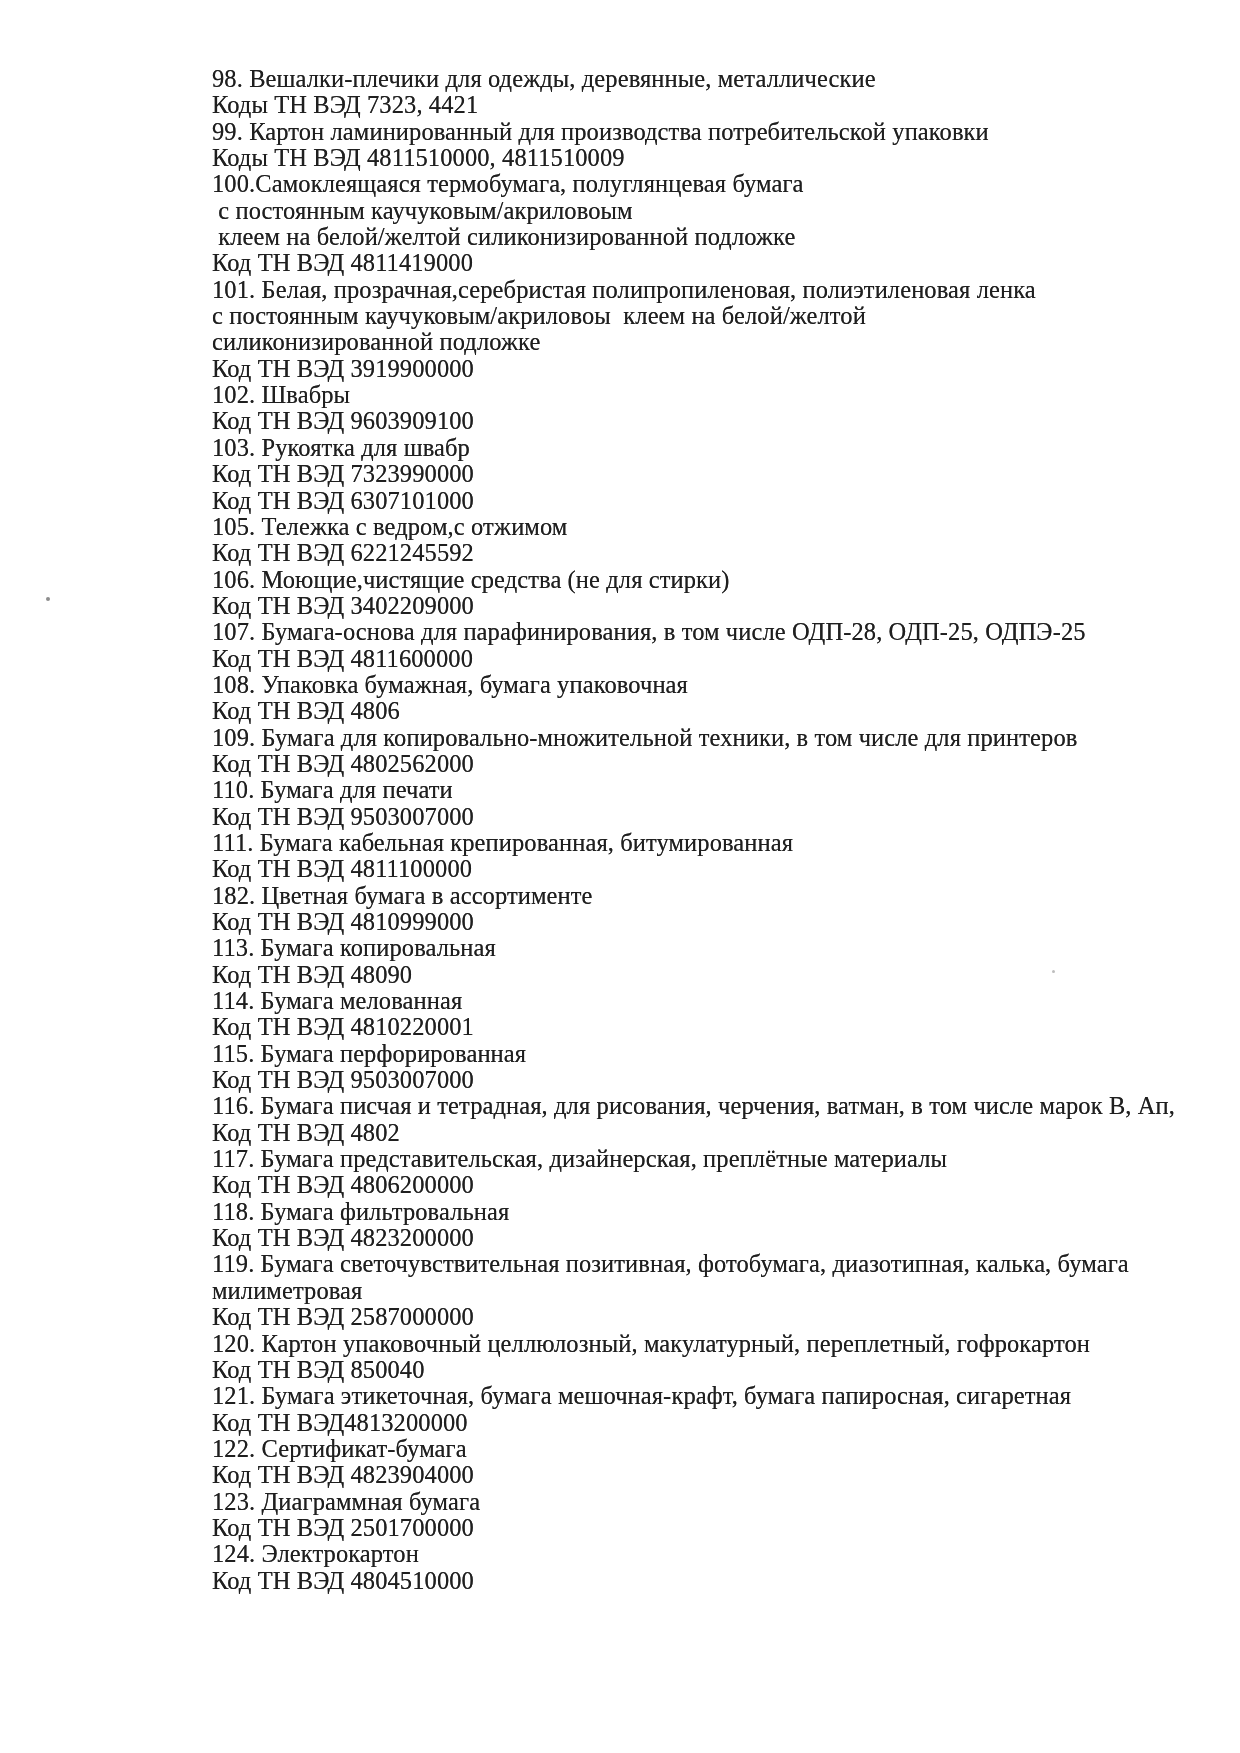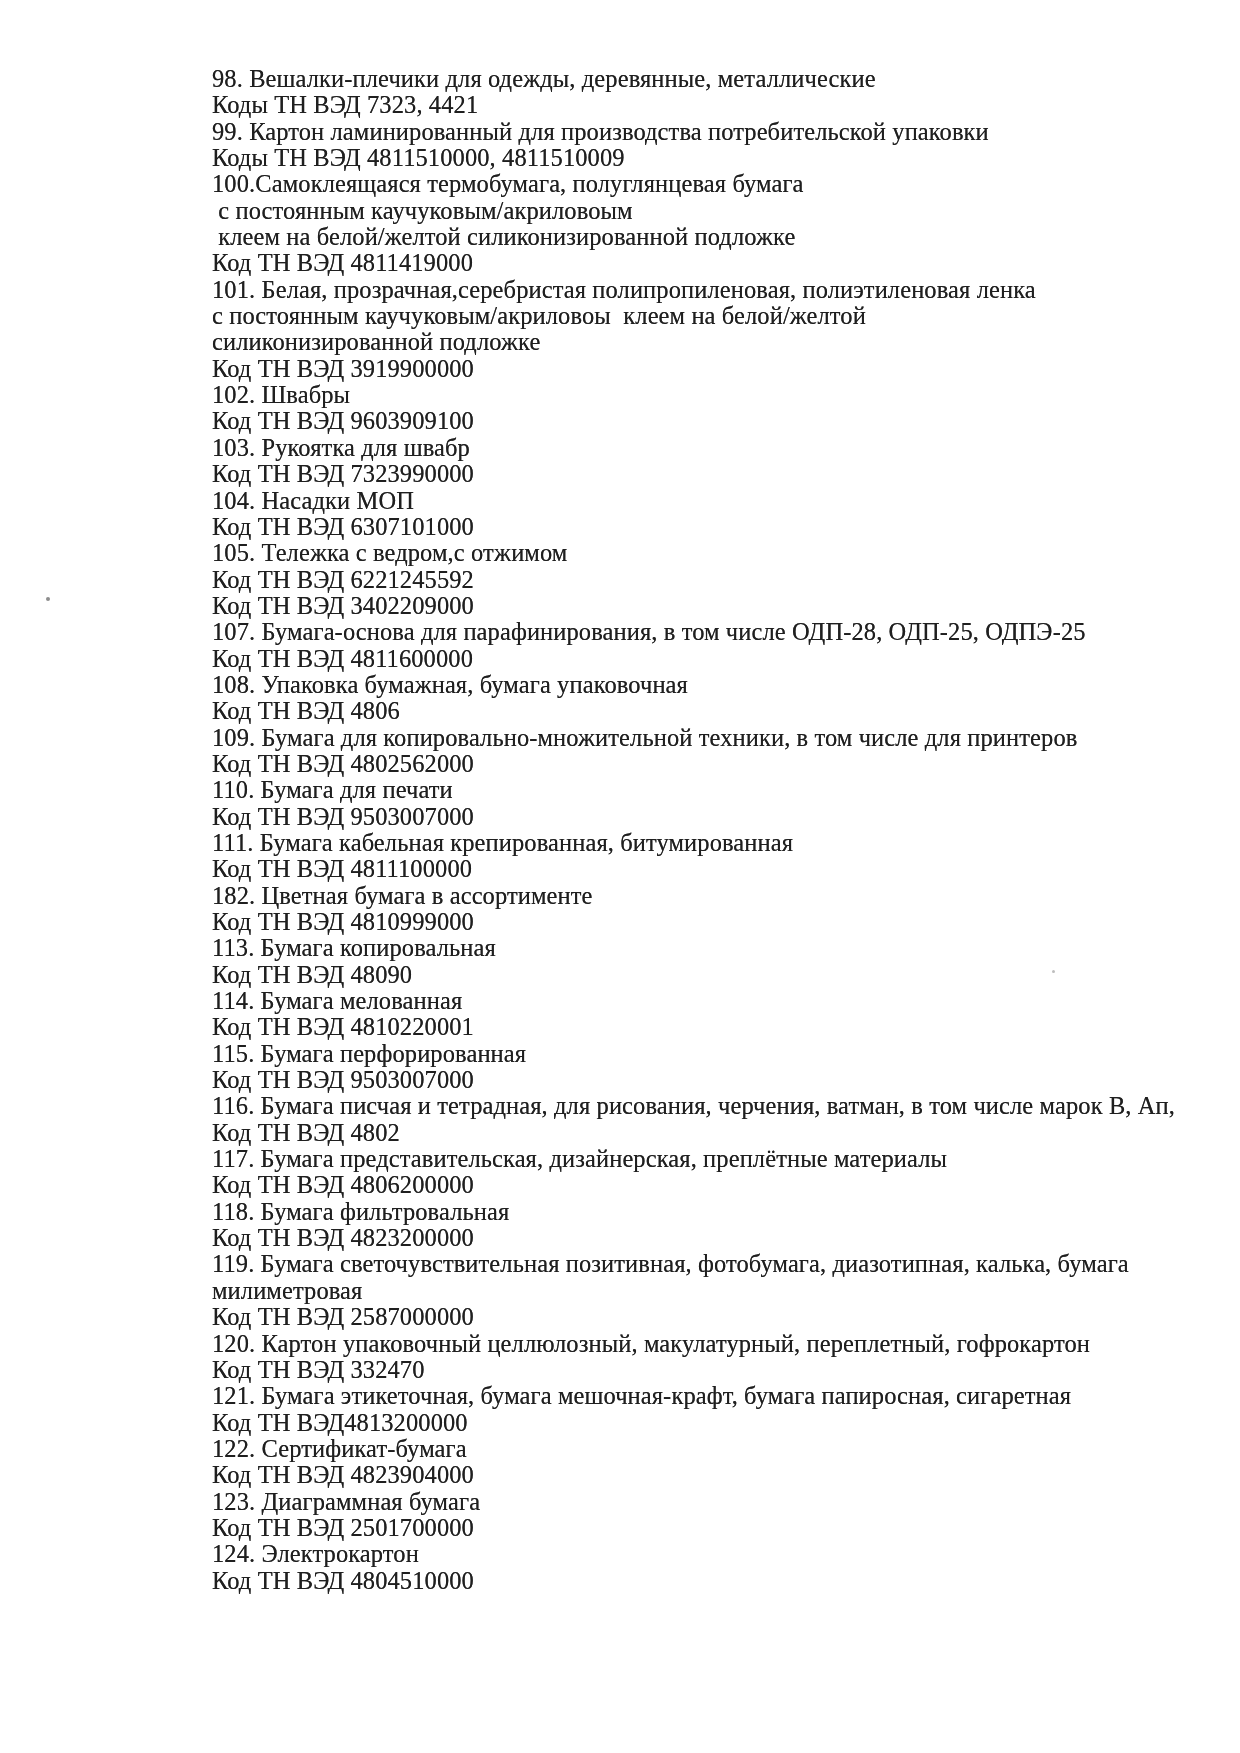--- a/index.html
+++ b/index.html
@@ -65,24 +65,24 @@
       <div class="line"> клеем на белой/желтой силиконизированной подложке</div>
       <div class="line">Код ТН ВЭД 4811419000</div>
       <div class="line">101. Белая, прозрачная,серебристая полипропиленовая, полиэтиленовая ленка</div>
       <div class="line">с постоянным каучуковым/акриловоы  клеем на белой/желтой</div>
       <div class="line">силиконизированной подложке</div>
       <div class="line">Код ТН ВЭД 3919900000</div>
       <div class="line">102. Швабры</div>
       <div class="line">Код ТН ВЭД 9603909100</div>
       <div class="line">103. Рукоятка для швабр</div>
       <div class="line">Код ТН ВЭД 7323990000</div>
-      <div class="line">104. Насадки МОП</div>
       <div class="line">Код ТН ВЭД 6307101000</div>
       <div class="line">105. Тележка с ведром,с отжимом</div>
       <div class="line">Код ТН ВЭД 6221245592</div>
+      <div class="line">106. Моющие,чистящие средства (не для стирки)</div>
       <div class="line">Код ТН ВЭД 3402209000</div>
       <div class="line">107. Бумага-основа для парафинирования, в том числе ОДП-28, ОДП-25, ОДПЭ-25</div>
       <div class="line">Код ТН ВЭД 4811600000</div>
       <div class="line">108. Упаковка бумажная, бумага упаковочная</div>
       <div class="line">Код ТН ВЭД 4806</div>
       <div class="line">109. Бумага для копировально-множительной техники, в том числе для принтеров</div>
       <div class="line">Код ТН ВЭД 4802562000</div>
       <div class="line">110. Бумага для печати</div>
       <div class="line">Код ТН ВЭД 9503007000</div>
       <div class="line">111. Бумага кабельная крепированная, битумированная</div>
@@ -98,21 +98,21 @@
       <div class="line">116. Бумага писчая и тетрадная, для рисования, черчения, ватман, в том числе марок В, Ап,</div>
       <div class="line">Код ТН ВЭД 4802</div>
       <div class="line">117. Бумага представительская, дизайнерская, преплётные материалы</div>
       <div class="line">Код ТН ВЭД 4806200000</div>
       <div class="line">118. Бумага фильтровальная</div>
       <div class="line">Код ТН ВЭД 4823200000</div>
       <div class="line">119. Бумага светочувствительная позитивная, фотобумага, диазотипная, калька, бумага</div>
       <div class="line">милиметровая</div>
       <div class="line">Код ТН ВЭД 2587000000</div>
       <div class="line">120. Картон упаковочный целлюлозный, макулатурный, переплетный, гофрокартон</div>
-      <div class="line">Код ТН ВЭД 332470</div>
+      <div class="line">Код ТН ВЭД 850040</div>
       <div class="line">121. Бумага этикеточная, бумага мешочная-крафт, бумага папиросная, сигаретная</div>
       <div class="line">Код ТН ВЭД4813200000</div>
       <div class="line">122. Сертификат-бумага</div>
       <div class="line">Код ТН ВЭД 4823904000</div>
       <div class="line">123. Диаграммная бумага</div>
       <div class="line">Код ТН ВЭД 2501700000</div>
       <div class="line">124. Электрокартон</div>
       <div class="line">Код ТН ВЭД 4804510000</div>
     </div>
 </div>

